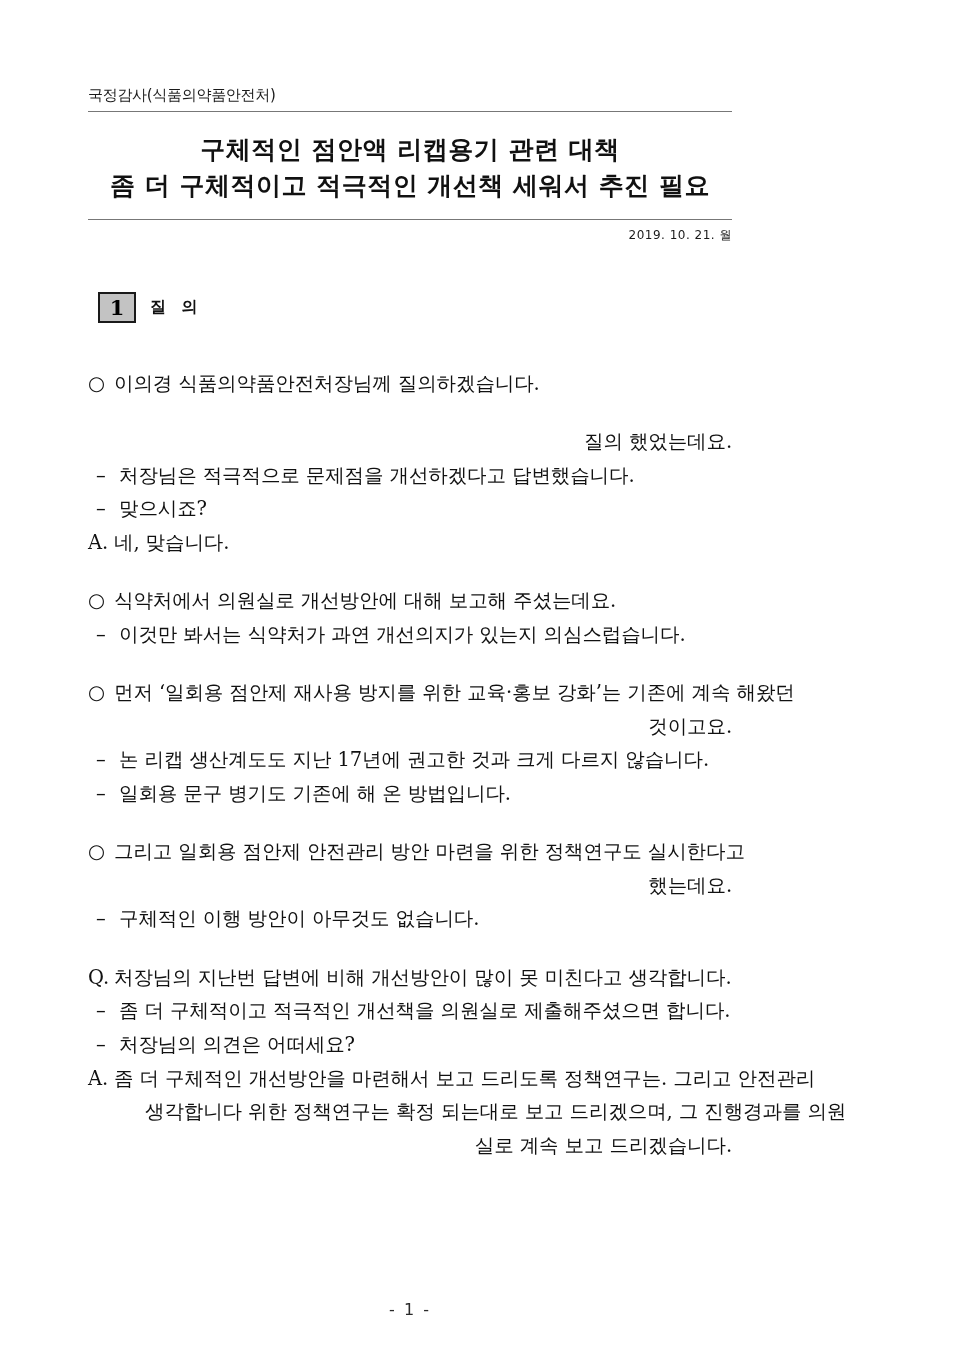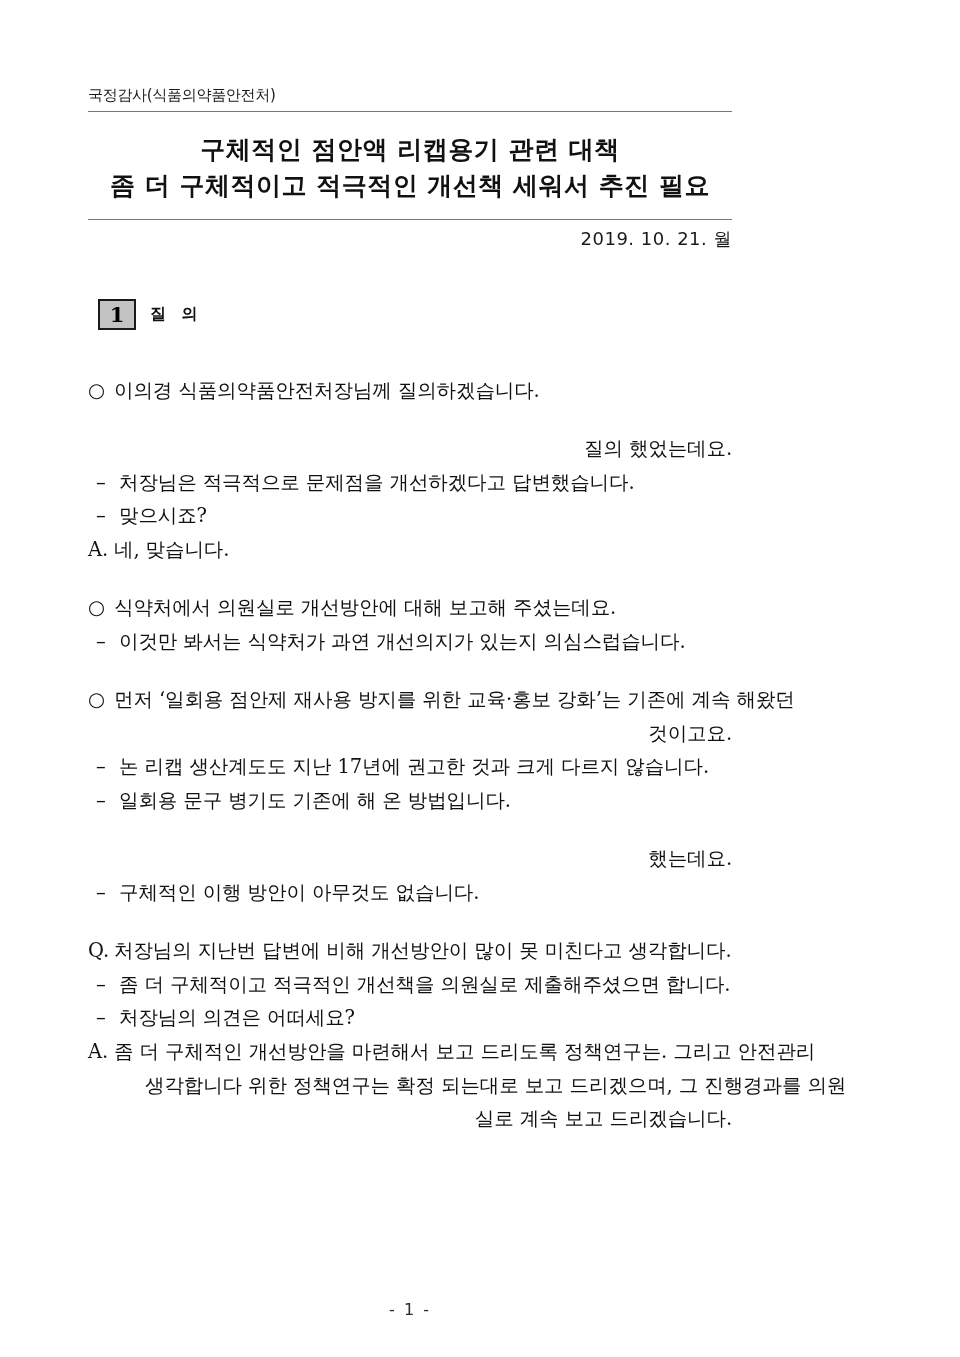--- a/index.html
+++ b/index.html
@@ -56,21 +56,21 @@
     font-size: 25px;
     font-weight: bold;
     letter-spacing: 0.5px;
     line-height: 1.45;
     white-space: nowrap;
   }
 
   
   .date-line {
     text-align: right;
-    font-size: 18px;
+    font-size: 12px;
     padding-top: 7px;
     padding-bottom: 2px;
     letter-spacing: 0.5px;
     font-family: "DejaVu Sans", "Liberation Sans", sans-serif;
     color: #1a1a1a;
   }
 
   
   .section-head {
     display: flex;
@@ -173,20 +173,21 @@
         <div class="line lv-marker"><span class="mk mk-circle">○</span><span>식약처에서 의원실로 개선방안에 대해 보고해 주셨는데요.</span></div>
         <div class="line lv-dash"><span class="mk mk-dash">–</span><span>이것만 봐서는 식약처가 과연 개선의지가 있는지 의심스럽습니다.</span></div>
       </div>
       <div class="para-group">
         <div class="line lv-marker"><span class="mk mk-circle">○</span><span>먼저 ‘일회용 점안제 재사용 방지를 위한 교육·홍보 강화’는 기존에 계속 해왔던</span></div>
         <div class="line lv-cont"><span class="mk mk-circle"></span><span>것이고요.</span></div>
         <div class="line lv-dash"><span class="mk mk-dash">–</span><span>논 리캡 생산계도도 지난 17년에 권고한 것과 크게 다르지 않습니다.</span></div>
         <div class="line lv-dash"><span class="mk mk-dash">–</span><span>일회용 문구 병기도 기존에 해 온 방법입니다.</span></div>
       </div>
       <div class="para-group">
+        <div class="line lv-marker"><span class="mk mk-circle">○</span><span>그리고 일회용 점안제 안전관리 방안 마련을 위한 정책연구도 실시한다고</span></div>
         <div class="line lv-cont"><span class="mk mk-circle"></span><span>했는데요.</span></div>
         <div class="line lv-dash"><span class="mk mk-dash">–</span><span>구체적인 이행 방안이 아무것도 없습니다.</span></div>
       </div>
       <div class="para-group">
         <div class="line lv-marker"><span class="mk mk-qa">Q.</span><span>처장님의 지난번 답변에 비해 개선방안이 많이 못 미친다고 생각합니다.</span></div>
         <div class="line lv-dash"><span class="mk mk-dash">–</span><span>좀 더 구체적이고 적극적인 개선책을 의원실로 제출해주셨으면 합니다.</span></div>
         <div class="line lv-dash"><span class="mk mk-dash">–</span><span>처장님의 의견은 어떠세요?</span></div>
         <div class="line lv-marker"><span class="mk mk-qa">A.</span><span>좀 더 구체적인 개선방안을 마련해서 보고 드리도록 정책연구는. 그리고 안전관리</span></div>
         <div class="line lv-cont"><span class="mk mk-circle"></span><span>생각합니다 위한 정책연구는 확정 되는대로 보고 드리겠으며, 그 진행경과를 의원</span></div>
         <div class="line lv-cont"><span class="mk mk-circle"></span><span>실로 계속 보고 드리겠습니다.</span></div>

